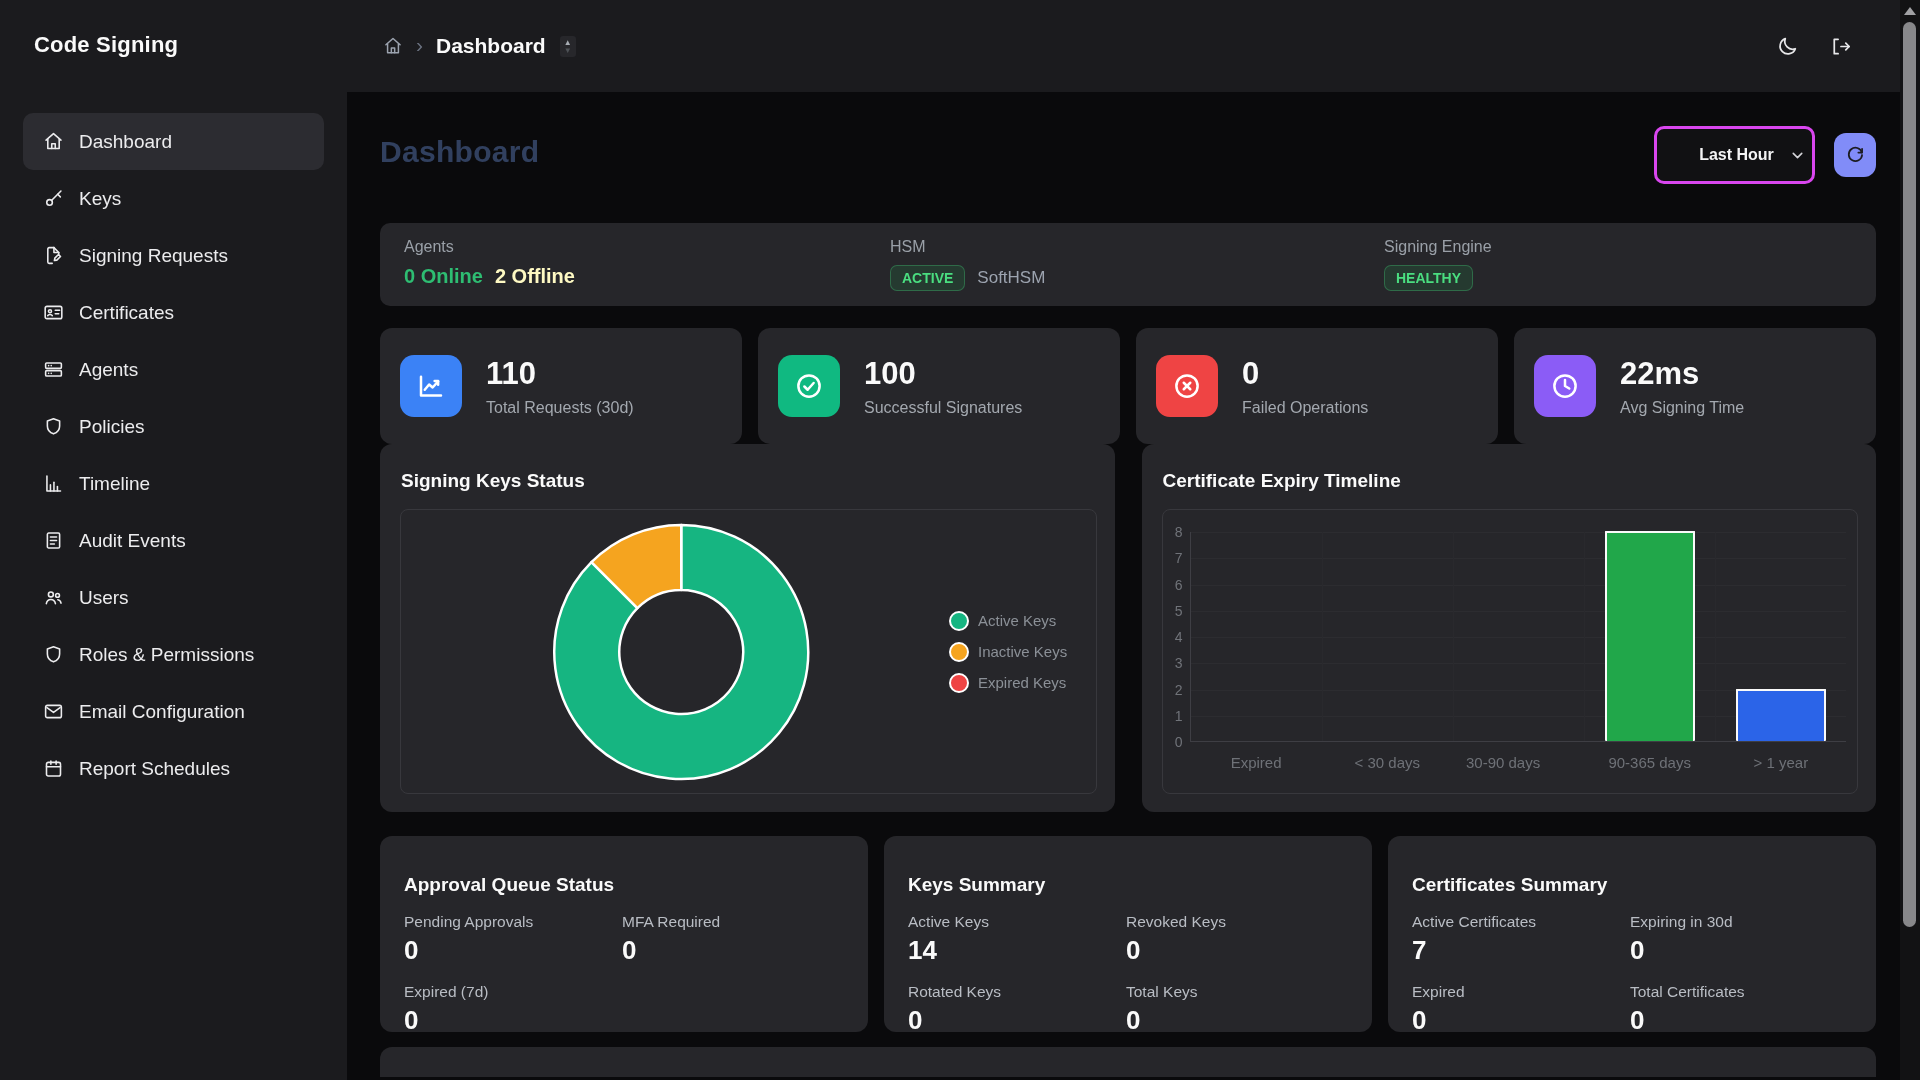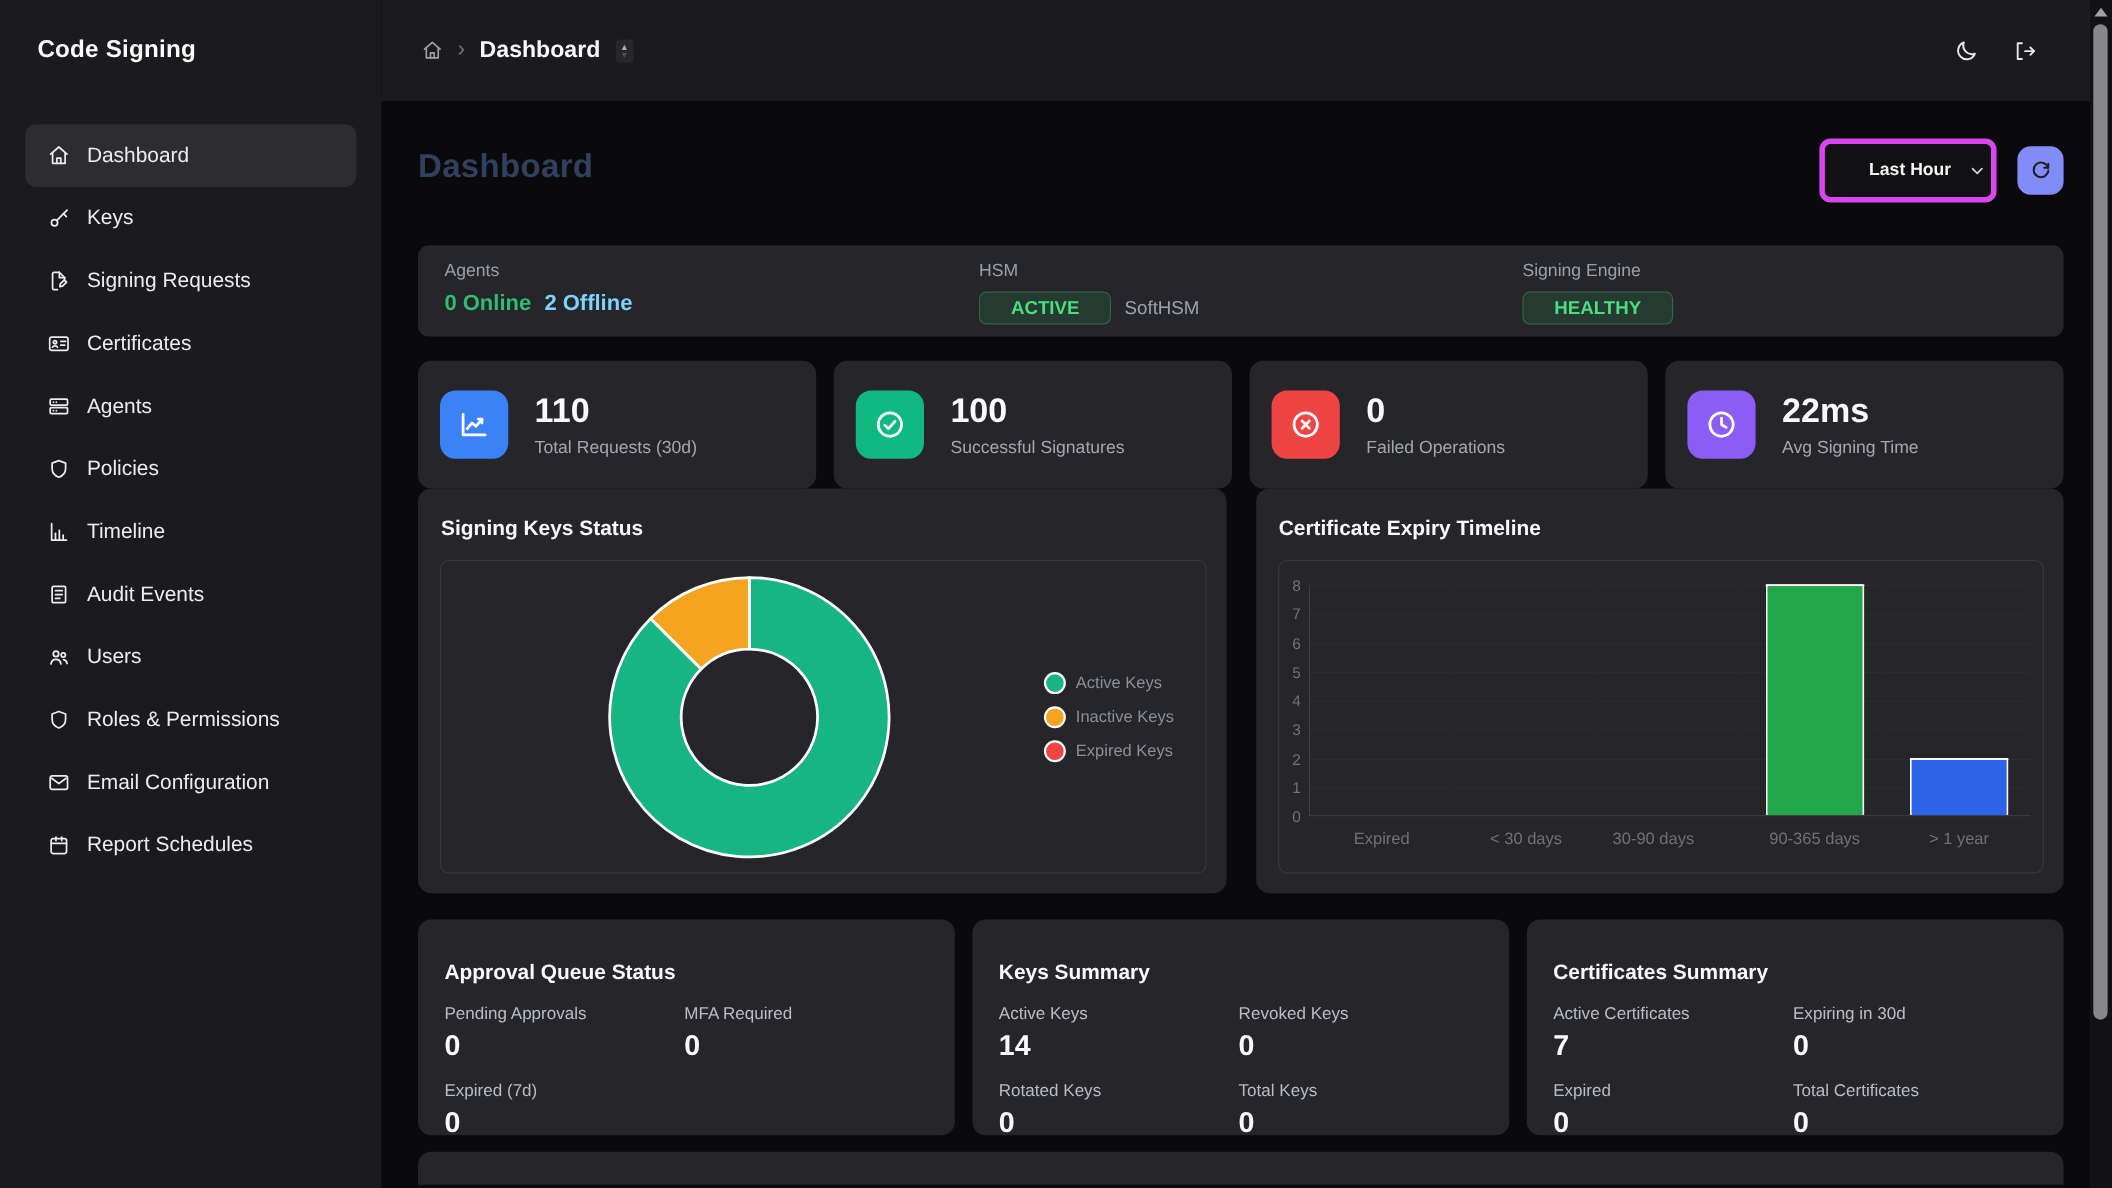--- a/index.html
+++ b/index.html
@@ -34,37 +34,37 @@
   .crumb-sort .dn { font-size:8px; line-height:7px; color:#4e5257; }
   .topbar-actions { margin-left:auto; display:flex; align-items:center; gap:30px; }
   .icon-btn { background:none; border:none; color:#e8e8ea; cursor:pointer; display:inline-flex; }
   .icon-btn svg { width:23px; height:23px; }
 
   
   .content { flex:1; background:#0a0a0c; padding:34px 44px 0 33px; }
   .page-head { display:flex; justify-content:space-between; align-items:flex-start; height:62px; }
   .page-title { font-size:30px; font-weight:bold; color:#31405f; margin-top:9px; letter-spacing:.3px; }
   .controls { display:flex; align-items:center; gap:19px; }
-  .select { width:161px; height:58px; border:5px solid #d946ef; border-radius:10px; background:#111113;
+  .select { width:161px; height:58px; border:3px solid #d946ef; border-radius:10px; background:#111113;
     display:flex; align-items:center; justify-content:center; gap:15px; cursor:pointer;padding-left:36px; }
   .select .val { font-size:16px; font-weight:bold; color:#f4f4f5; }
   .select .chev { display:inline-flex; color:#d4d4d8; }
   .select .chev svg { width:17px; height:17px; }
   .refresh-btn { width:42px; height:44px; border-radius:12px; background:#818cf8; border:none;
     display:flex; align-items:center; justify-content:center; cursor:pointer; color:#1c1c22; }
   .refresh-btn svg { width:20px; height:20px; }
 
   
   .status-bar { margin-top:35px; height:83px; background:#26262a; border-radius:10px; position:relative; }
   .status-col { position:absolute; top:15px; }
   .status-label { font-size:16px; color:#9aa0a8; }
   .status-values { margin-top:9px; display:flex; align-items:center; gap:12px; }
   .online-txt { color:#2ebd72; font-weight:bold; font-size:20px; }
-  .offline-txt { color:#7dd3fc; font-weight:bold; font-size:20px; }
-  .badge { display:inline-block; padding:4px 28px; border-radius:7px; font-size:17px; font-weight:bold;
+  .offline-txt { color:#fef9c3; font-weight:bold; font-size:20px; }
+  .badge { display:inline-block; padding:4px 11px; border-radius:7px; font-size:14px; font-weight:bold;
     color:#4ade80; background:rgba(34,197,94,.13); border:1px solid rgba(74,222,128,.3); }
   .hsm-name { font-size:17px; color:#9ca3af; }
 
   
   .stats-row { margin-top:22px; display:flex; gap:16px; }
   .stat-card { flex:1; height:116px; background:#26262a; border-radius:12px; display:flex;
     align-items:center; padding:12px 20px; gap:24px; }
   .stat-icon { width:62px; height:62px; border-radius:14px; flex-shrink:0;
     display:flex; align-items:center; justify-content:center; color:#fff; }
   .stat-icon svg { width:30px; height:30px; }

